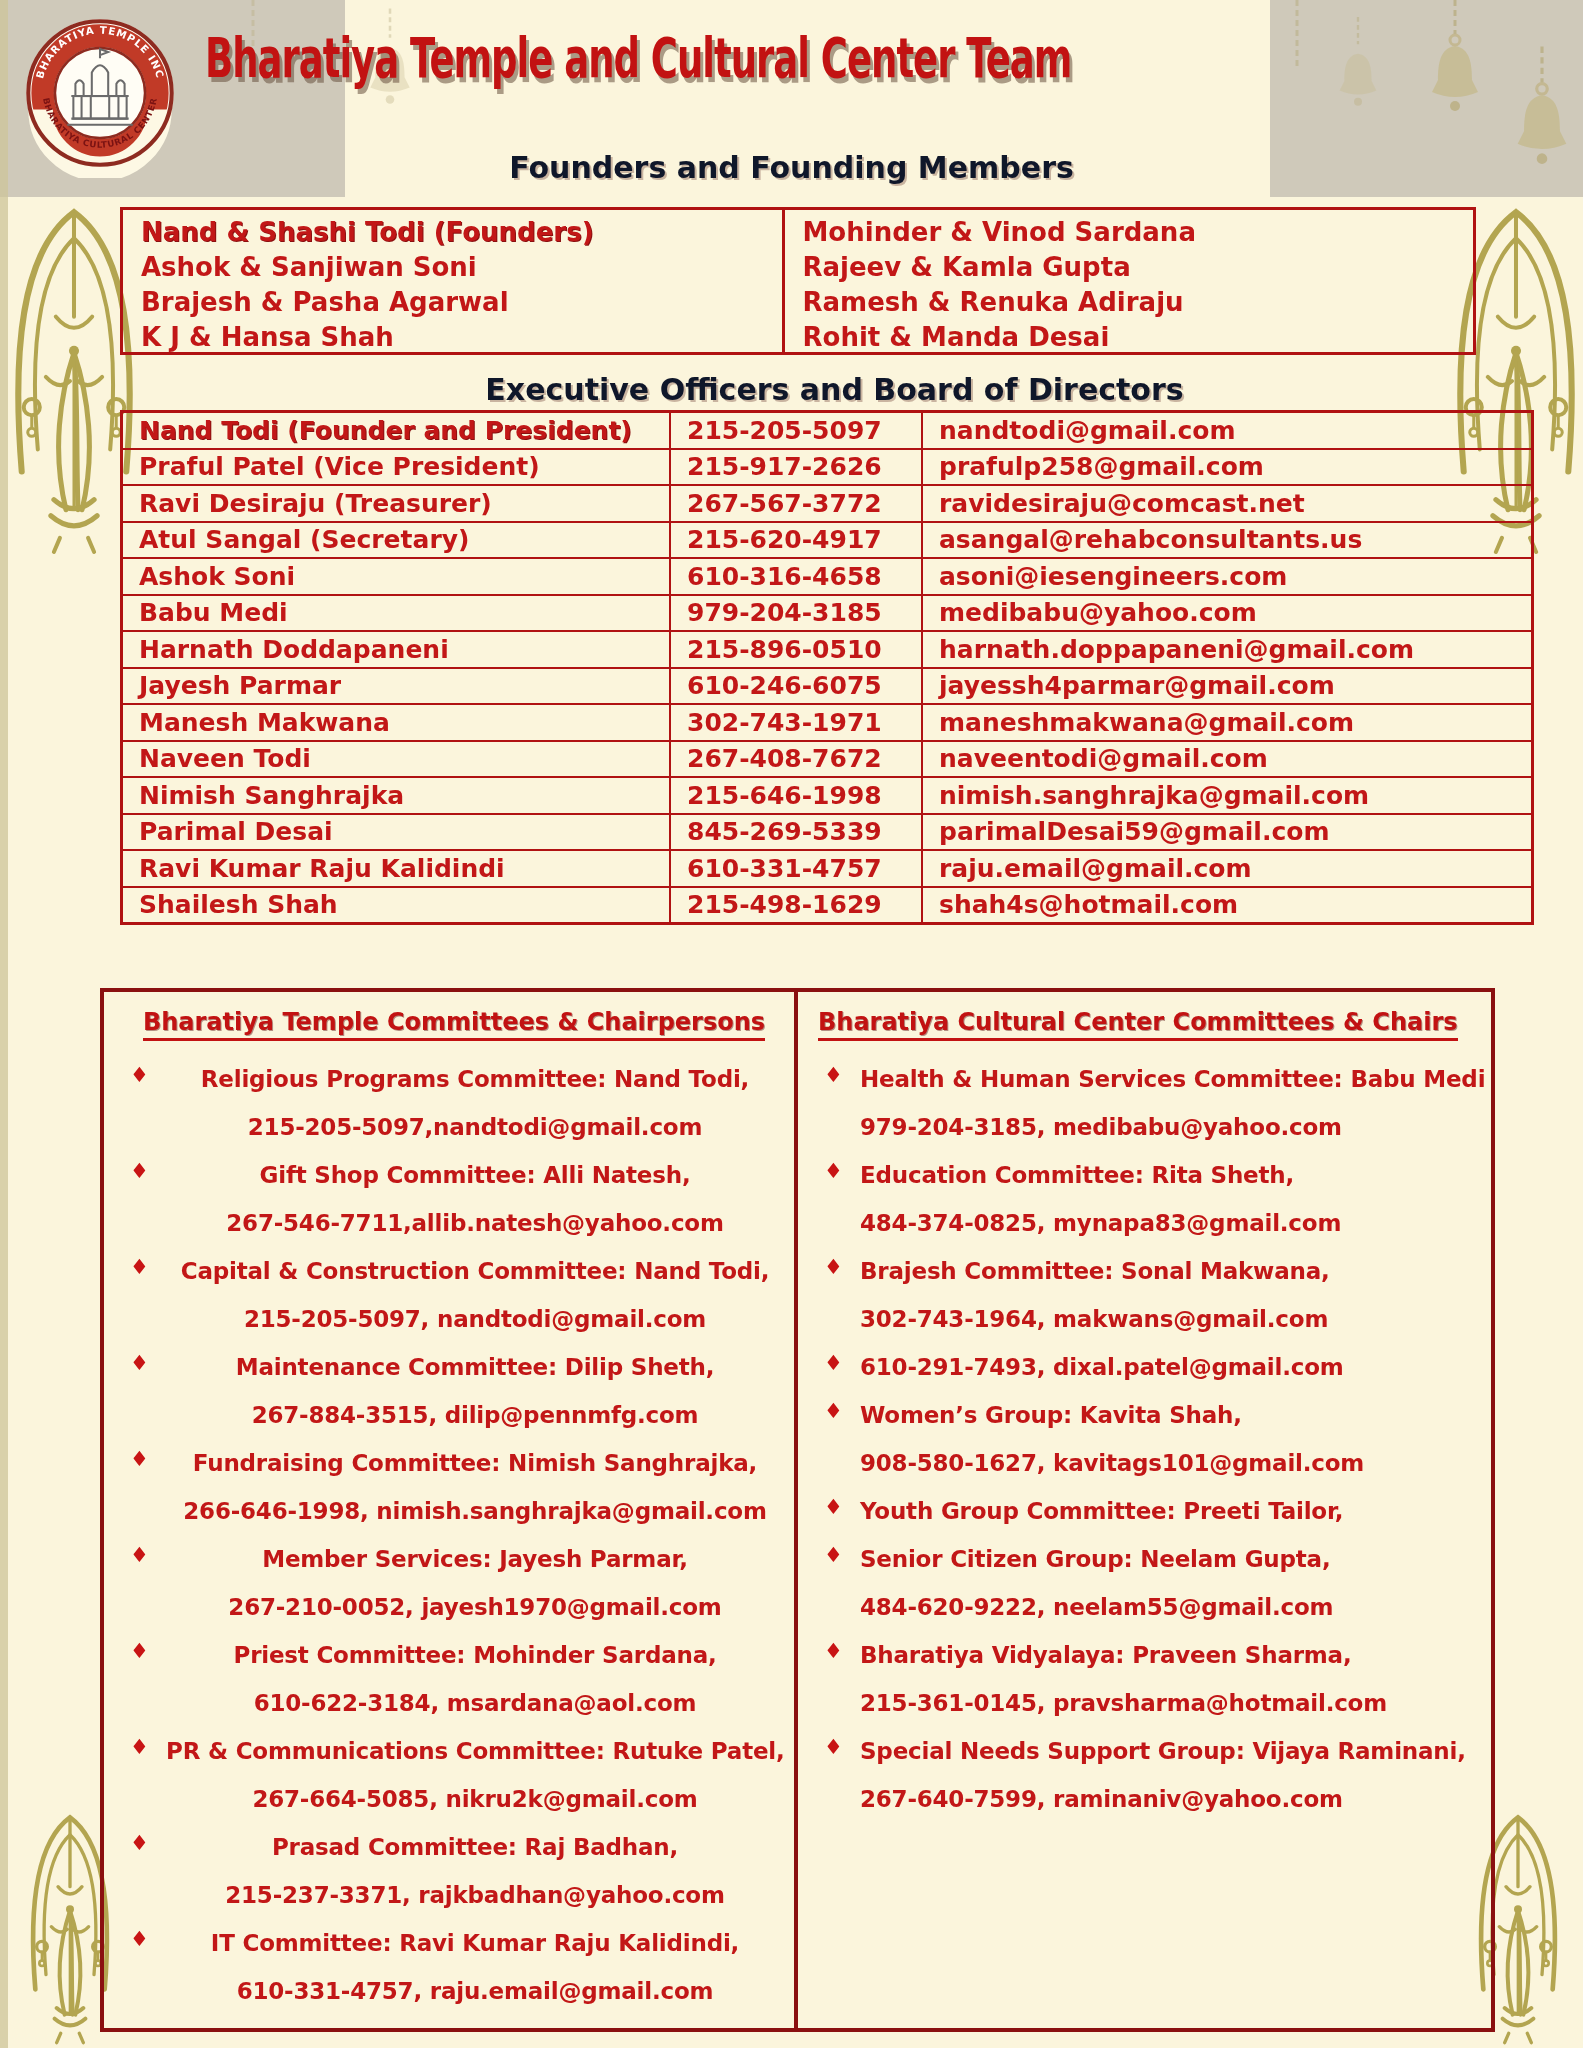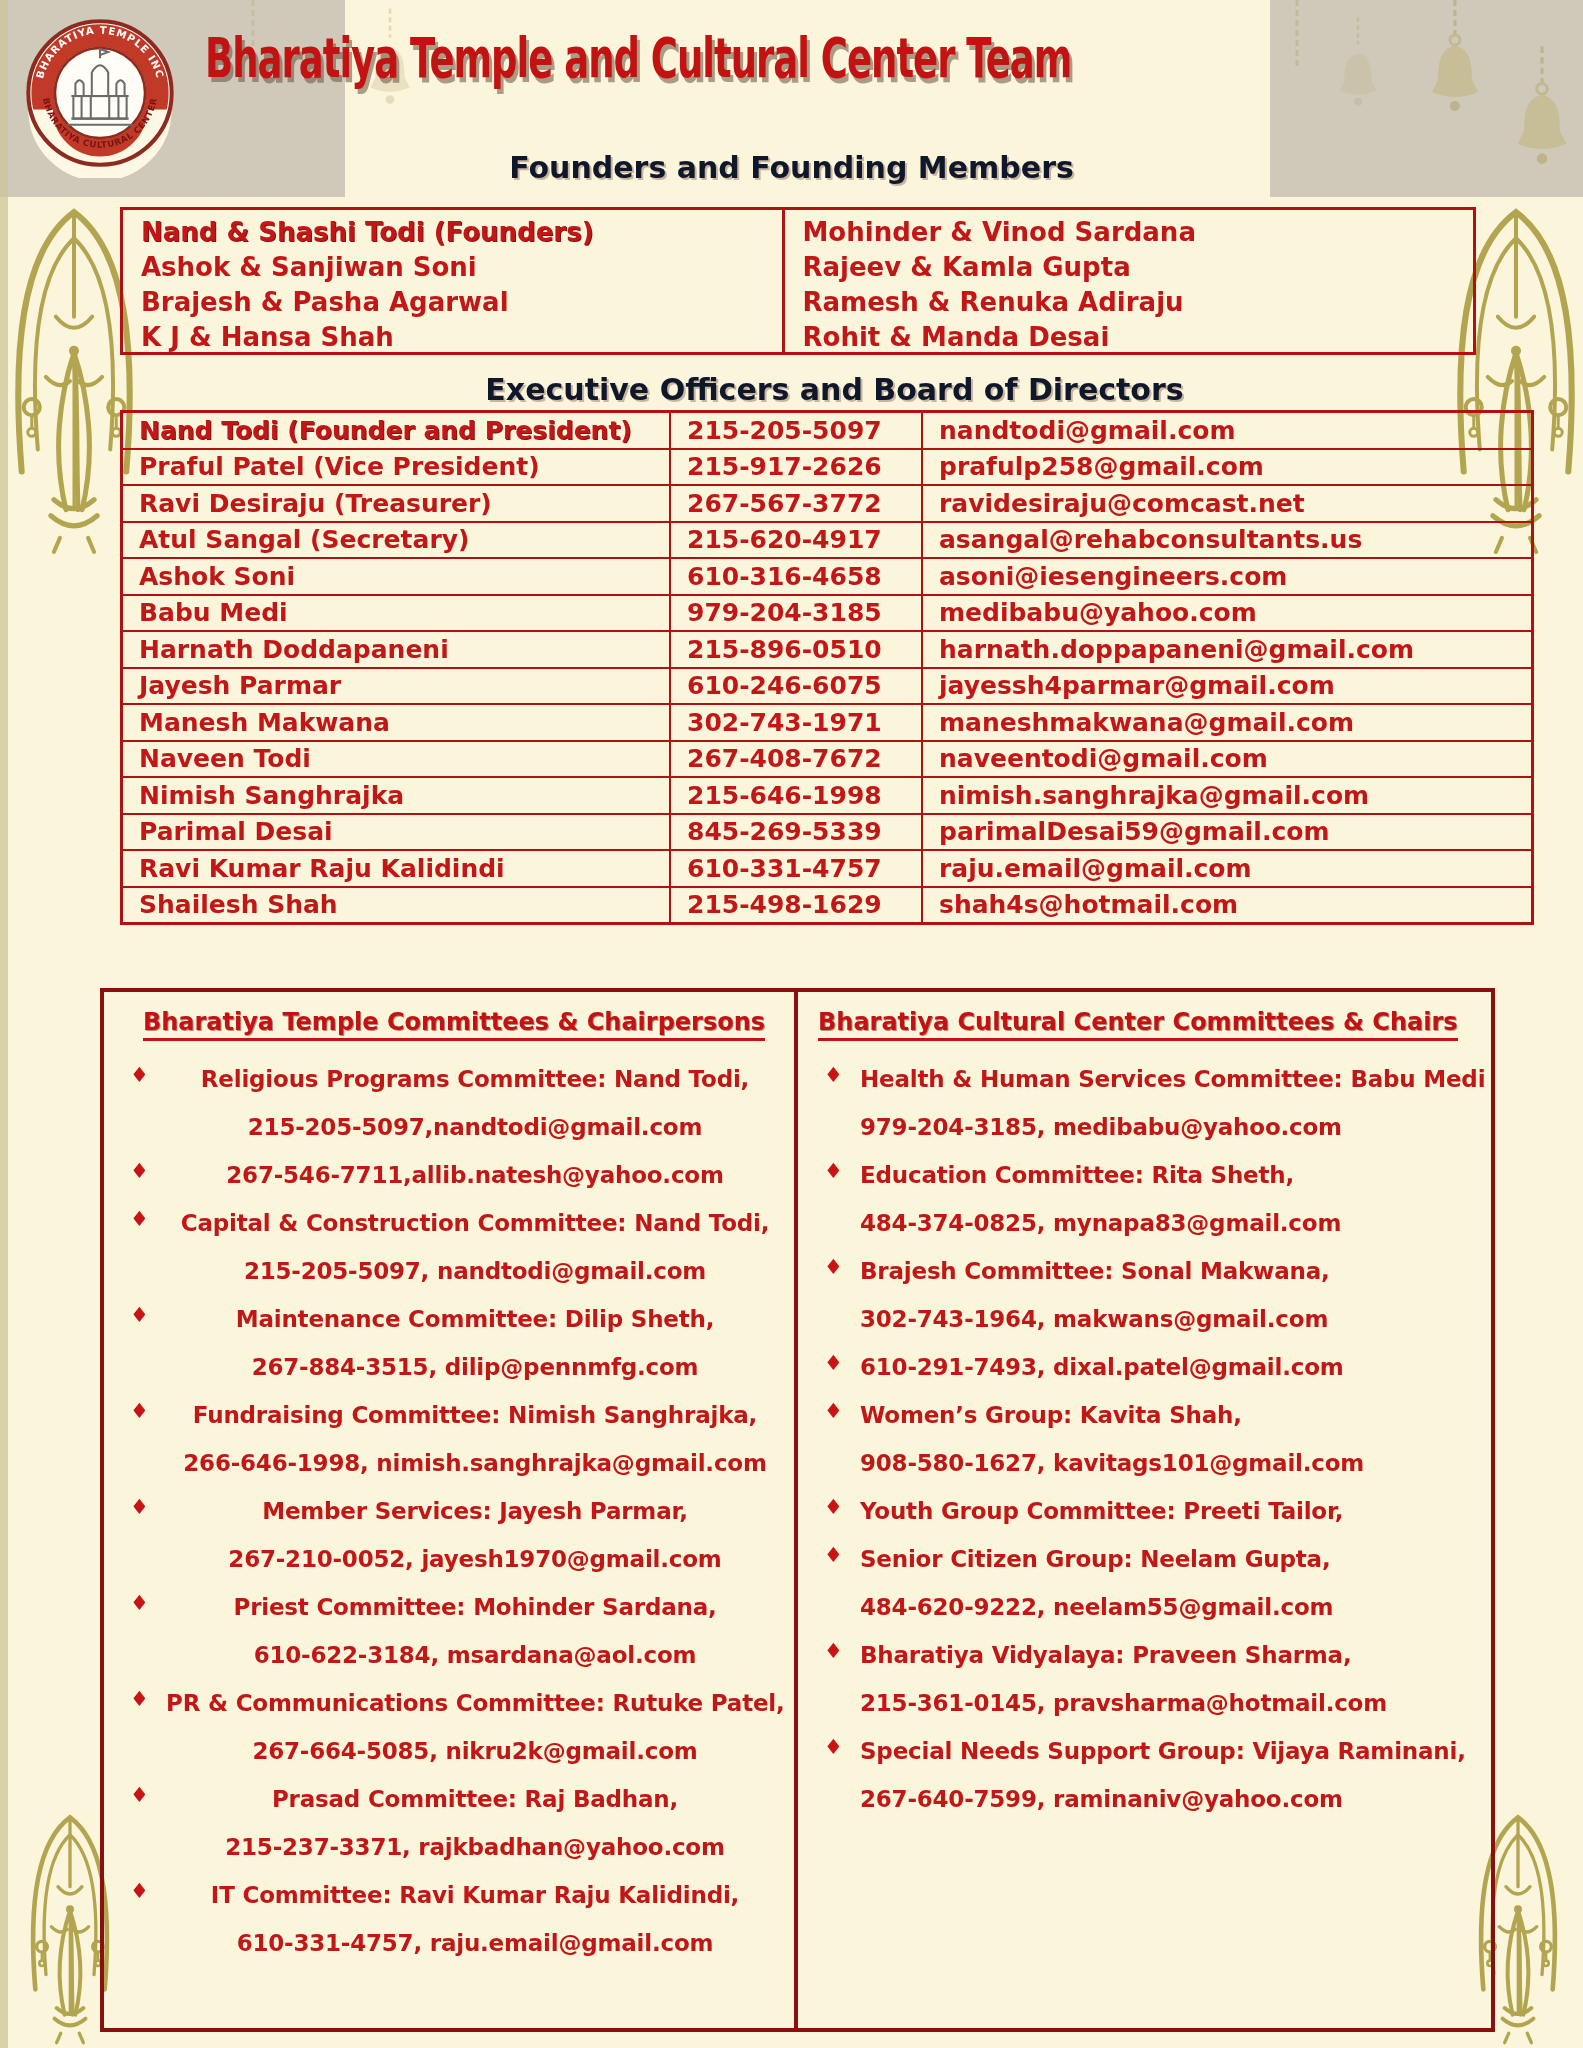--- a/index.html
+++ b/index.html
@@ -301,20 +301,21 @@
 
   <div class="committee-box left">
     <div class="committee-heading">Bharatiya Temple Committees &amp; Chairpersons</div>
     <div class="c-item">
       <span class="bullet">♦</span>
       <div class="line">Religious Programs Committee: Nand Todi,</div>
       <div class="line">215-205-5097,nandtodi@gmail.com</div>
     </div>
     <div class="c-item">
       <span class="bullet">♦</span>
+      <div class="line">Gift Shop Committee: Alli Natesh,</div>
       <div class="line">267-546-7711,allib.natesh@yahoo.com</div>
     </div>
     <div class="c-item">
       <span class="bullet">♦</span>
       <div class="line">Capital &amp; Construction Committee: Nand Todi,</div>
       <div class="line">215-205-5097, nandtodi@gmail.com</div>
     </div>
     <div class="c-item">
       <span class="bullet">♦</span>
       <div class="line">Maintenance Committee: Dilip Sheth,</div>

